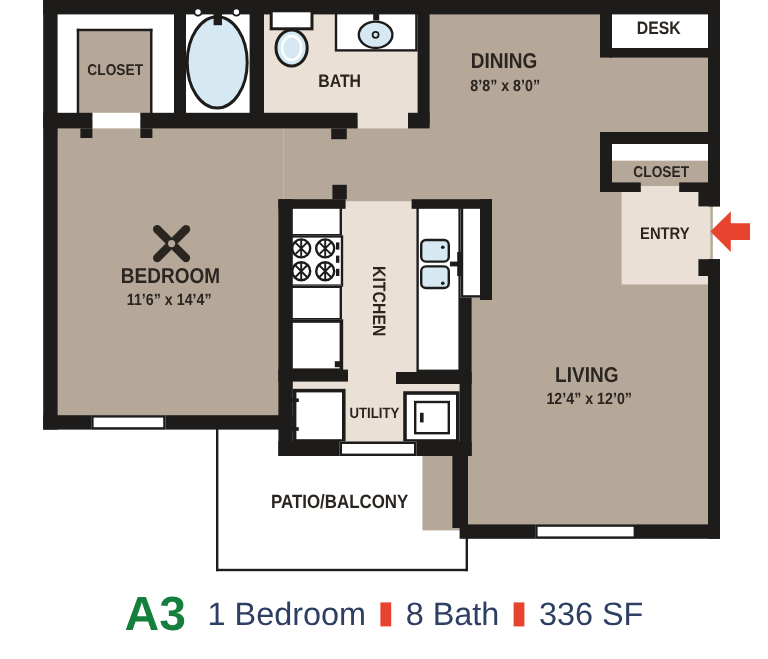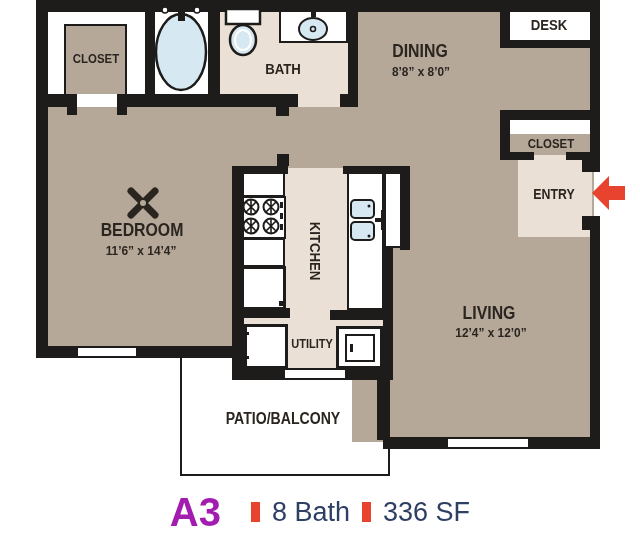--- a/index.html
+++ b/index.html
@@ -20,21 +20,21 @@
        font-weight:bold;color:#2b2520;white-space:nowrap;}
   .lbl-lg{font-size:18px;}
   .lbl-md{font-size:15px;}
   .lbl-sm{font-size:13px;}
   .lbl-dim{font-size:13.5px;}
   .lbl-rot{transform:translate(-50%,-50%) rotate(90deg) scaleX(0.88);}
   #patio{position:absolute;z-index:1;background:#ffffff;box-sizing:border-box;
          border:2px solid #1d1c1a;border-top:none;}
   #caption{position:absolute;left:0;top:484px;width:100%;height:56px;z-index:8;
            display:flex;justify-content:center;align-items:center;}
-  #caption .code{font-size:40px;font-weight:bold;color:#a21caf;margin-right:18px;}
+  #caption .code{font-size:40px;font-weight:bold;color:#15803d;margin-right:18px;}
   #caption .item{font-size:27px;color:#2e3f63;}
   #caption .sep{width:9px;height:20px;background:#e8432e;margin:0 12px;}
   svg{display:block;}
 </style>
 </head>
 <body>
 
 <div id="stage">
 
   <div id="patio" style="left:180px;top:356px;width:210px;height:120px;"></div>
@@ -177,19 +177,20 @@
   <div class="lbl lbl-lg" style="left:142px;top:230px;">BEDROOM</div>
   <div class="lbl lbl-dim" style="left:141px;top:250px;">11’6” x 14’4”</div>
   <div class="lbl lbl-md lbl-rot" style="left:315px;top:251px;">KITCHEN</div>
   <div class="lbl" style="left:312px;top:344px;font-size:12.5px;">UTILITY</div>
   <div class="lbl lbl-lg" style="left:489px;top:313px;">LIVING</div>
   <div class="lbl lbl-dim" style="left:491px;top:332px;">12’4” x 12’0”</div>
   <div class="lbl" style="left:283px;top:419px;font-size:16px;">PATIO/BALCONY</div>
 
   <div id="caption">
     <span class="code">A3</span>
+    <span class="item">1 Bedroom</span>
     <span class="sep"></span>
     <span class="item">8 Bath</span>
     <span class="sep"></span>
     <span class="item">336 SF</span>
   </div>
 
 </div>
 
 </body></html>

